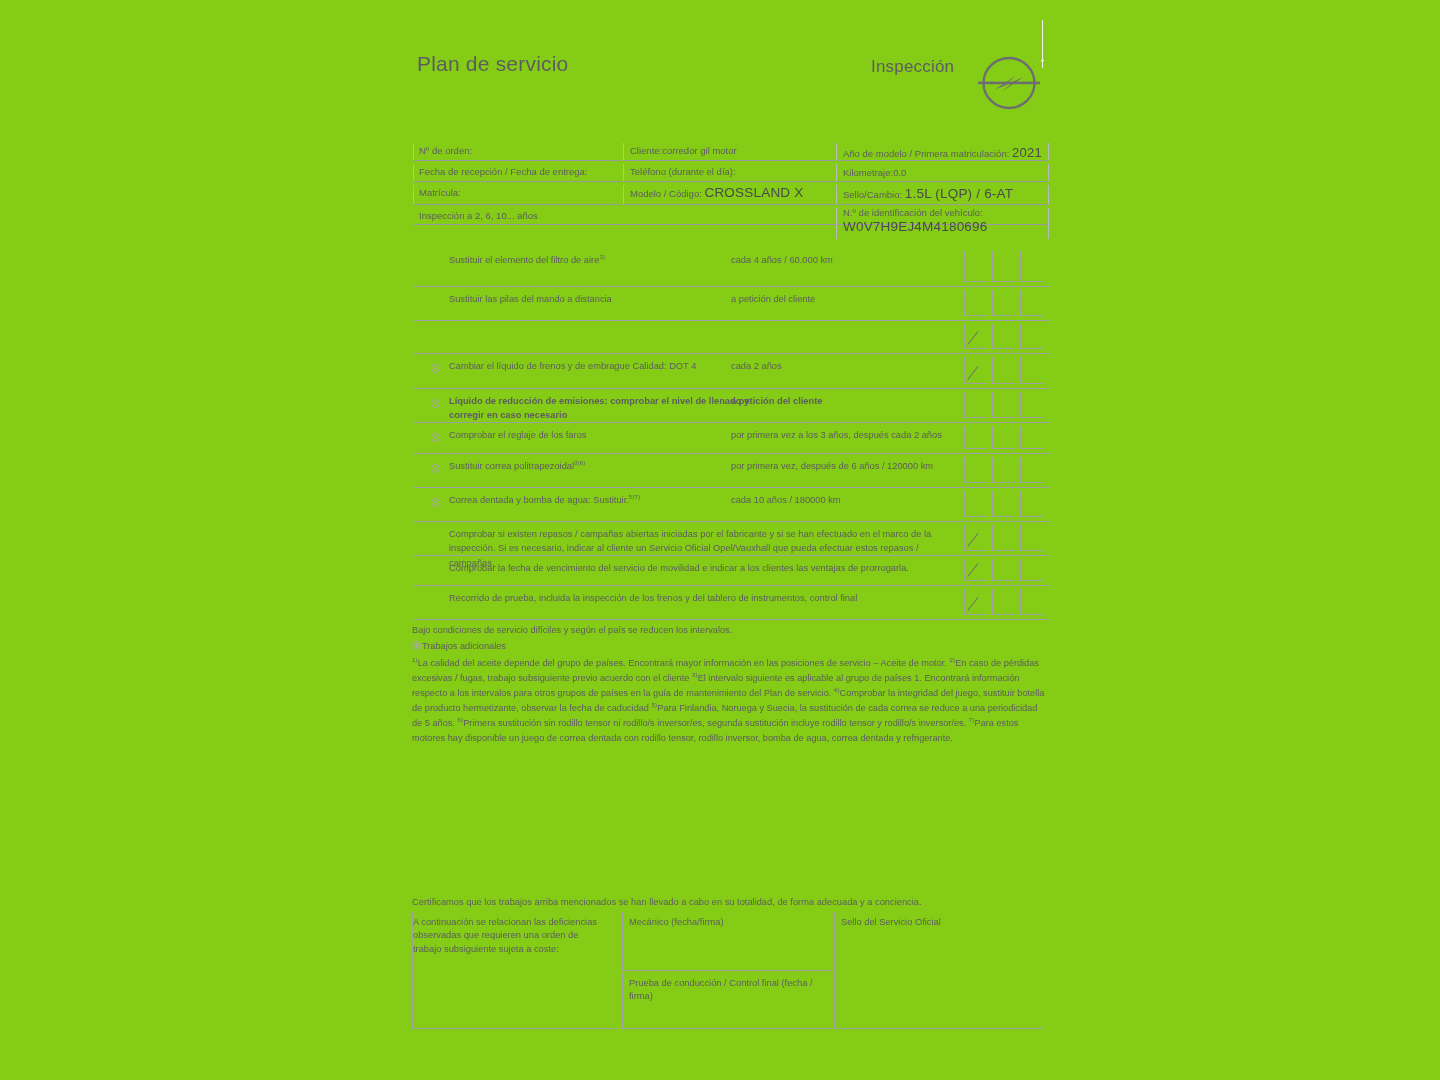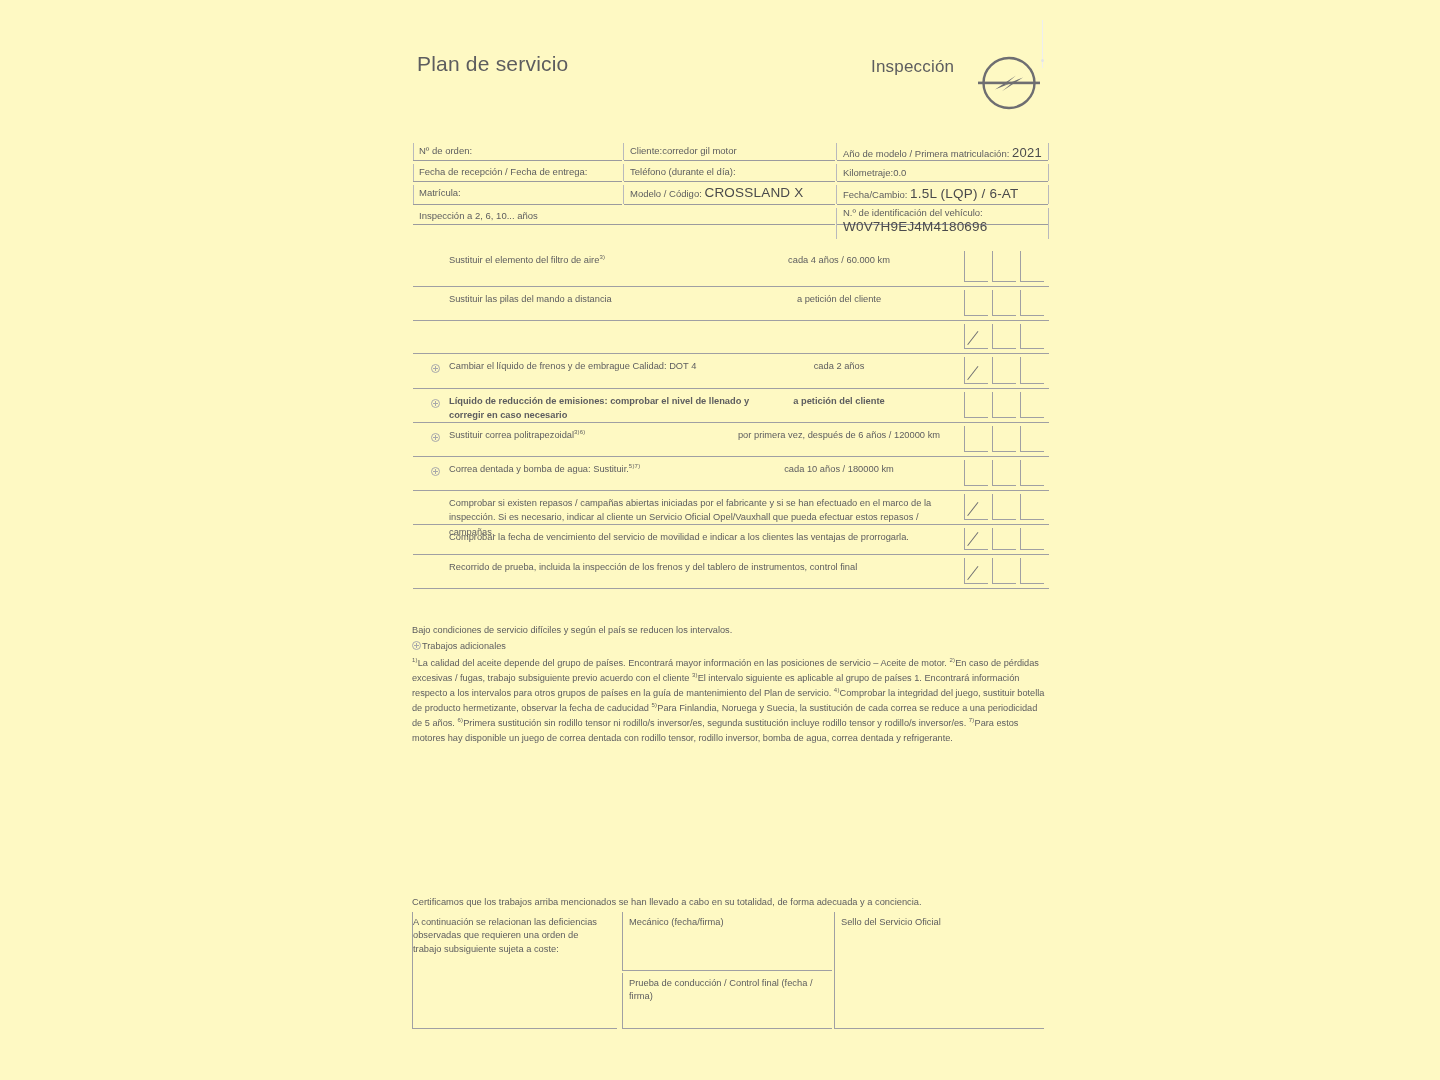--- a/index.html
+++ b/index.html
@@ -14,21 +14,21 @@
     color: #58585a;
     position: relative;
     overflow: hidden;
   }
 
   #page {
     position: absolute;
     left: 0; top: 0;
     width: 1440px;
     height: 1080px;
-    background: #fef9c3;
+    background: #84cc16;
   }
 
   
   .abs { position: absolute; }
   .nosel { user-select: none; }
 
   
   #doc-title {
     left: 417px; top: 52px;
     font-size: 21px;
@@ -144,24 +144,24 @@
   .srow-text.wide {
     width: 490px;
   }
   .srow-text sup {
     font-size: 6px;
     vertical-align: super;
     letter-spacing: 0.2px;
   }
   .srow-interval {
     position: absolute;
-    right: 95px;
+    right: 88px;
     top: 5px;
     width: 230px;
-    text-align: center;
+    text-align: left;
     font-size: 9.3px;
     line-height: 1.55;
     color: #5d5d5f;
   }
   .boxes {
     position: absolute;
     right: 0;
     top: 0;
     bottom: 0;
     width: 85px;
@@ -355,21 +355,21 @@
     </div>
 
     <div class="info-cell" style="left:425px; top:4px;">
       <span class="label">Año de modelo / Primera matriculación:</span>
       <span class="value-bold">2021</span>
     </div>
     <div class="info-cell" style="left:425px; top:26px;">
       <span class="label">Kilometraje:</span><span class="label">0.0</span>
     </div>
     <div class="info-cell" style="left:425px; top:45px;">
-      <span class="label">Fecha/Cambio:</span>
+      <span class="label">Sello/Cambio:</span>
       <span class="value-big">1.5L (LQP) / 6-AT</span>
     </div>
     <div class="info-cell" style="left:425px; top:66px;">
       <span class="label">N.º de identificación del vehículo:</span><br>
       <span class="value-big">W0V7H9EJ4M4180696</span>
     </div>
   </div>
 
   <div class="abs" id="service-table">
       <div class="srow" style="height: 39px;">
@@ -408,20 +408,30 @@
             <div class="slash"></div>
           </div>
           <div class="chkbox b2"></div>
           <div class="chkbox b3"></div>
         </div>
       </div>
       <div class="srow" style="height: 34px; font-weight: bold;">
         <div class="srow-marker"></div>
         <div class="srow-text">Líquido de reducción de emisiones: comprobar el nivel de llenado y corregir en caso necesario</div>
         <div class="srow-interval">a petición del cliente</div>
+        <div class="boxes">
+          <div class="chkbox b1"></div>
+          <div class="chkbox b2"></div>
+          <div class="chkbox b3"></div>
+        </div>
+      </div>
+      <div class="srow" style="height: 31px;">
+        <div class="srow-marker"></div>
+        <div class="srow-text">Comprobar el reglaje de los faros</div>
+        <div class="srow-interval">por primera vez a los 3 años, después cada 2 años</div>
         <div class="boxes">
           <div class="chkbox b1"></div>
           <div class="chkbox b2"></div>
           <div class="chkbox b3"></div>
         </div>
       </div>
       <div class="srow" style="height: 34px;">
         <div class="srow-marker"></div>
         <div class="srow-text">Sustituir correa politrapezoidal<sup>3)6)</sup></div>
         <div class="srow-interval">por primera vez, después de 6 años / 120000 km</div>

